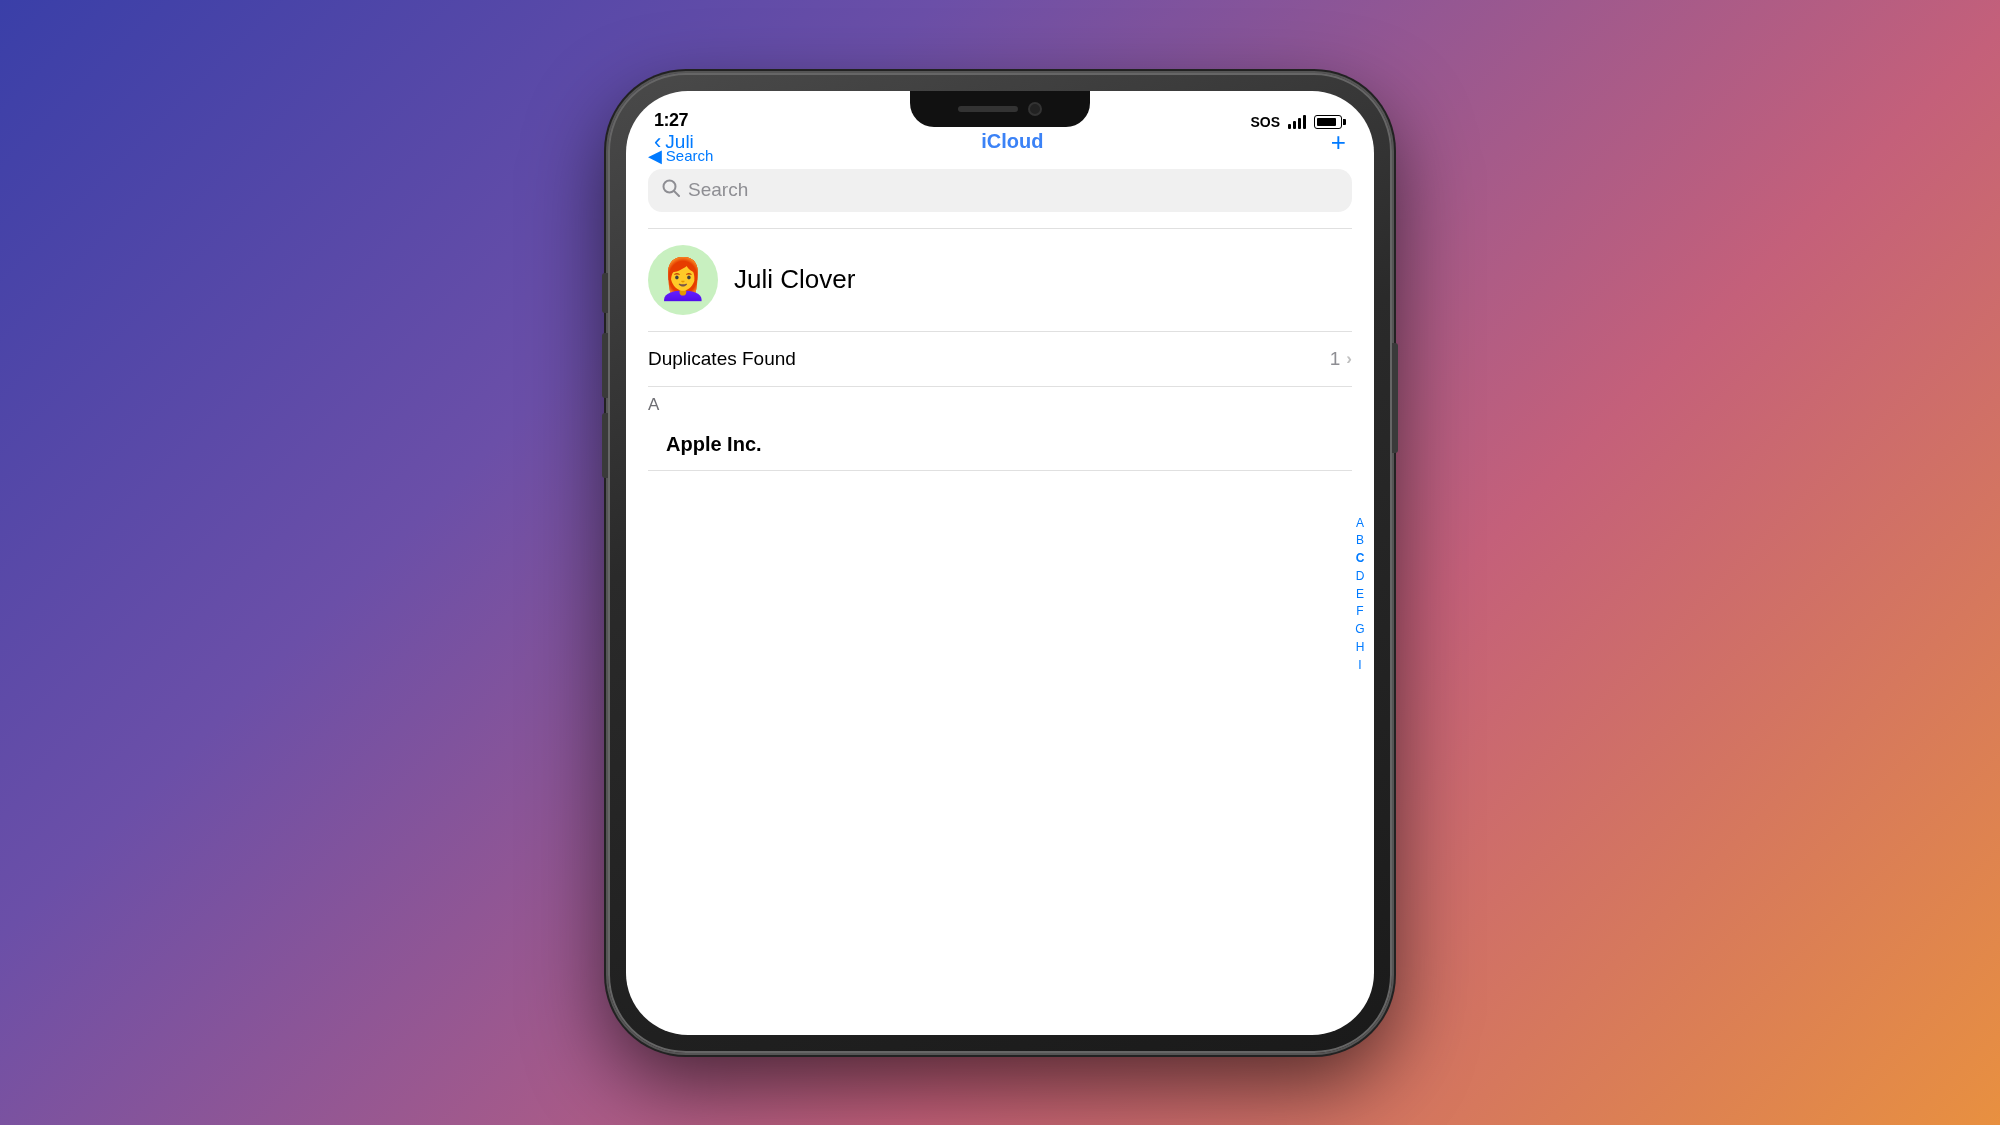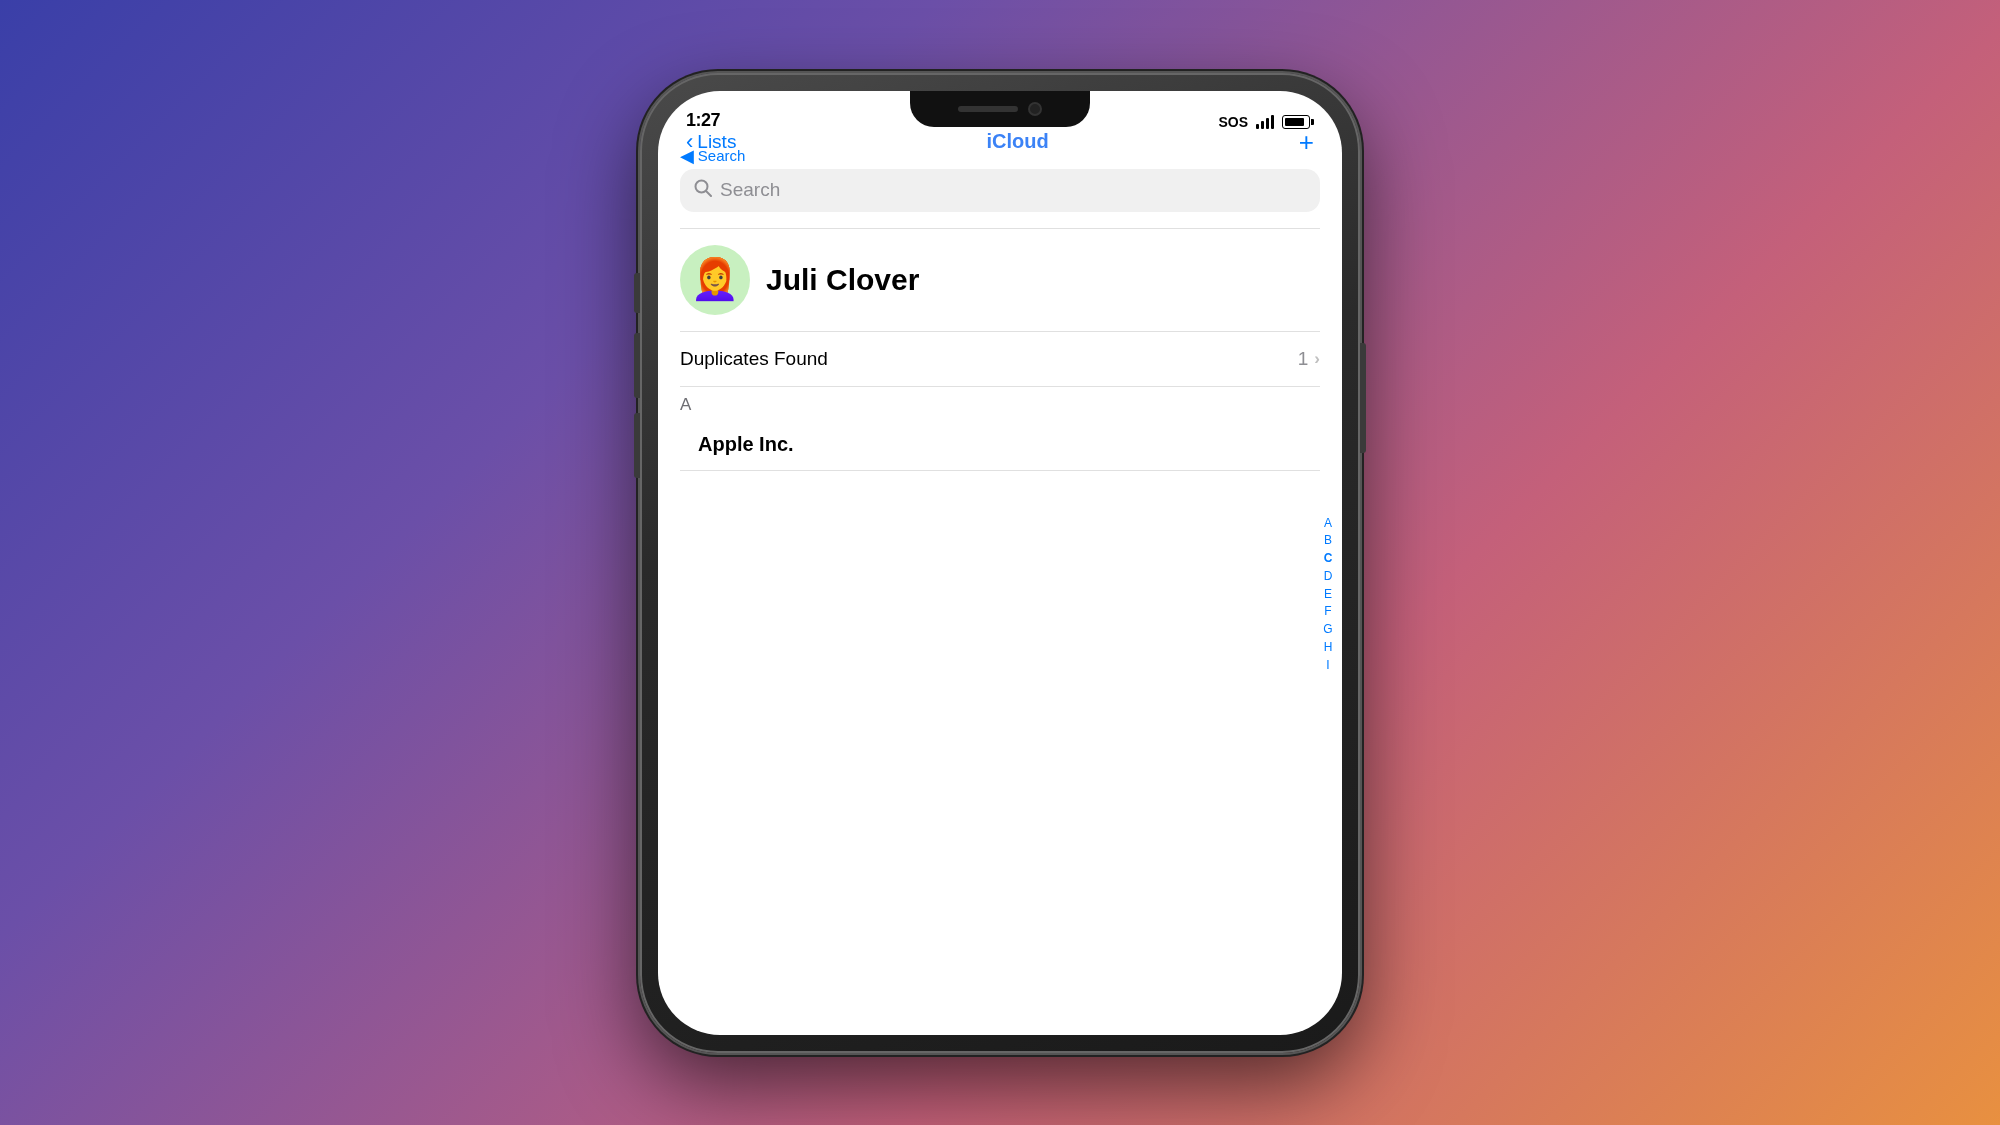--- a/index.html
+++ b/index.html
@@ -10,21 +10,21 @@
       overflow: hidden;
       font-family: -apple-system, 'SF Pro Display', 'Helvetica Neue', Arial, sans-serif;
       background: linear-gradient(135deg, #3a3fa8 0%, #6b4fa8 30%, #c4607a 65%, #e89040 100%);
       display: flex;
       align-items: center;
       justify-content: center;
     }
 
     .phone-wrapper {
       position: relative;
-      width: 720px;
+      width: 784px;
       height: 980px;
     }
 
     
     .phone-shell {
       position: absolute;
       inset: 0;
       background: linear-gradient(160deg, #4a4a4a 0%, #2a2a2a 40%, #1a1a1a 100%);
       border-radius: 78px;
       box-shadow:
@@ -256,22 +256,22 @@
       align-items: center;
       justify-content: center;
       font-size: 42px;
       flex-shrink: 0;
       overflow: hidden;
     }
     .card-info {
       flex: 1;
     }
     .card-name {
-      font-size: 30px;
-      font-weight: 700;
+      font-size: 26px;
+      font-weight: 400;
       color: #000;
       line-height: 1.2;
     }
     .card-subtitle {
       font-size: 17px;
       color: #8e8e93;
       margin-top: 2px;
     }
 
     
@@ -392,21 +392,21 @@
     <div class="scroll-content">
 
       <div class="nav-back" style="top:54px;">
         <span class="nav-back-arrow">◀</span>
         <span style="color:#007AFF;font-size:15px;">Search</span>
       </div>
 
       <div class="header">
         <div class="header-back">
           <span style="font-size:22px;margin-right:2px;">‹</span>
-          <span>Lists</span>
+          <span>Juli</span>
         </div>
         <span class="header-title">iCloud</span>
         <span class="header-add">+</span>
       </div>
 
       <div class="search-bar">
         <span class="search-icon-svg">
           <svg width="18" height="18" viewBox="0 0 18 18" fill="none">
             <circle cx="7.5" cy="7.5" r="6" stroke="#8e8e93" stroke-width="2"></circle>
             <line x1="12" y1="12" x2="17" y2="17" stroke="#8e8e93" stroke-width="2" stroke-linecap="round"></line>

